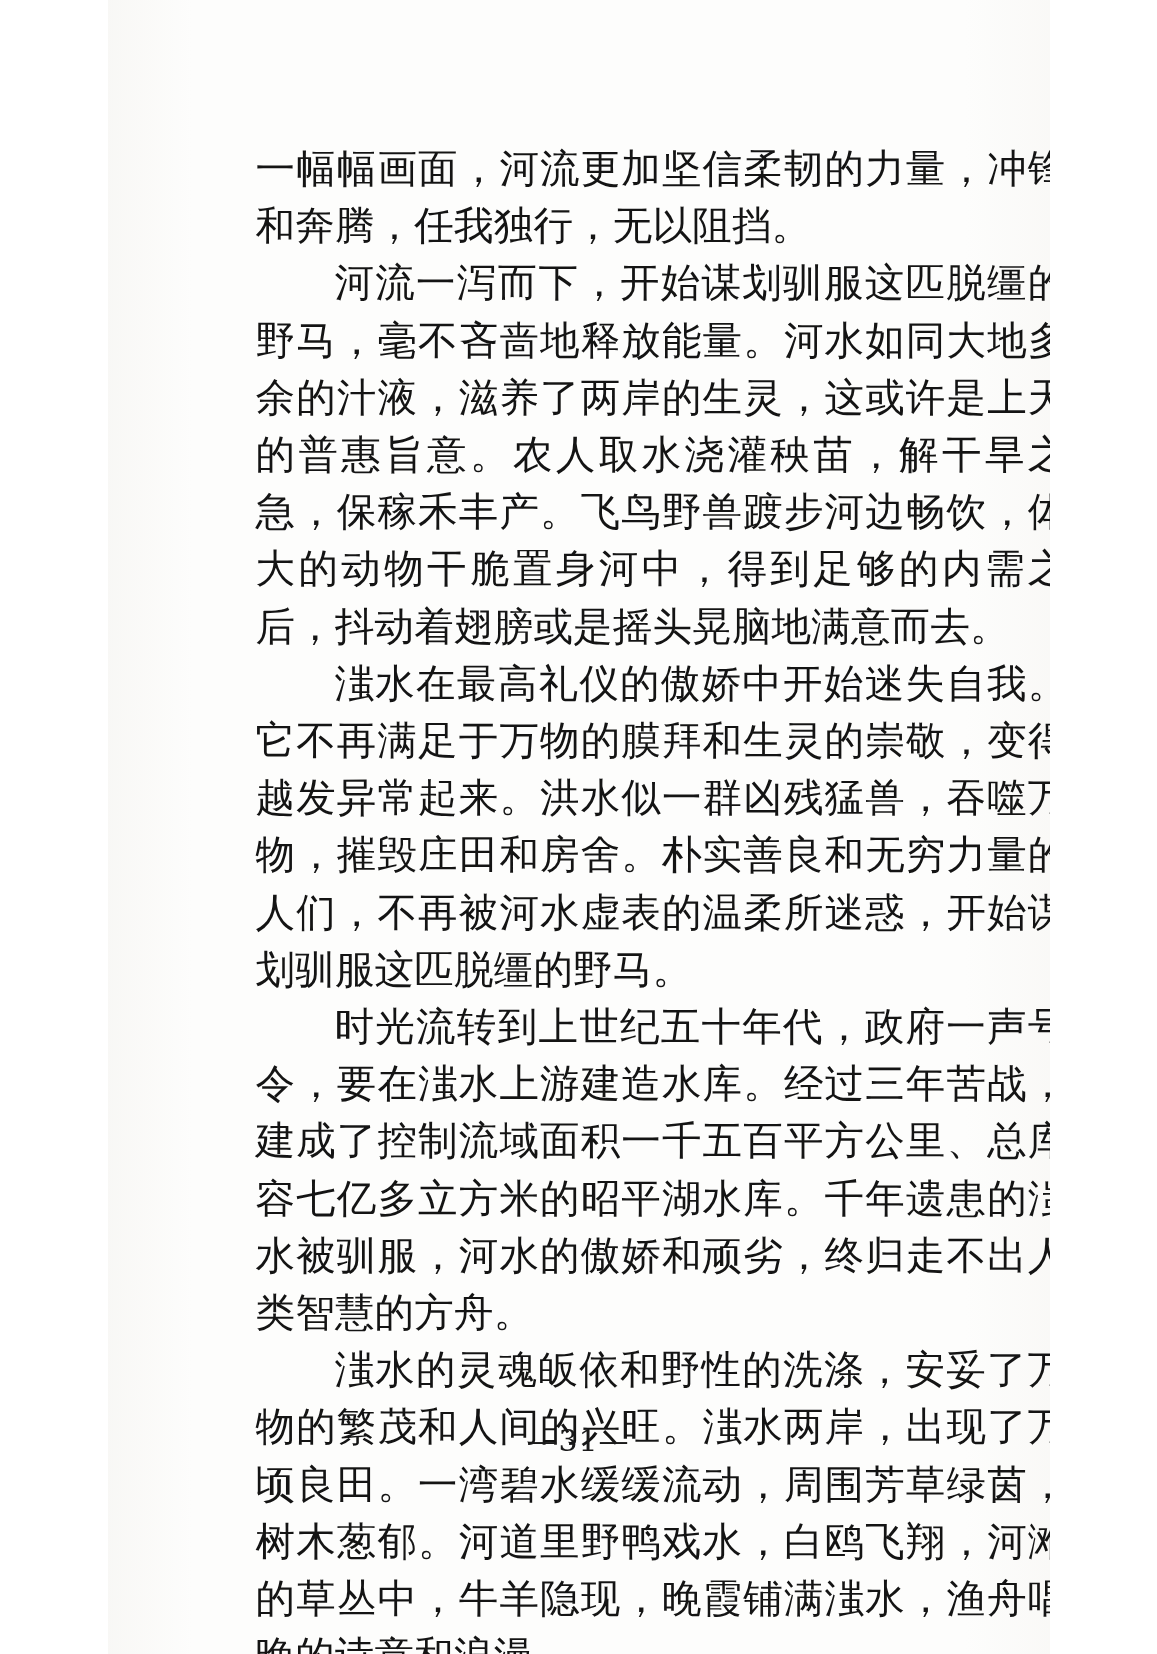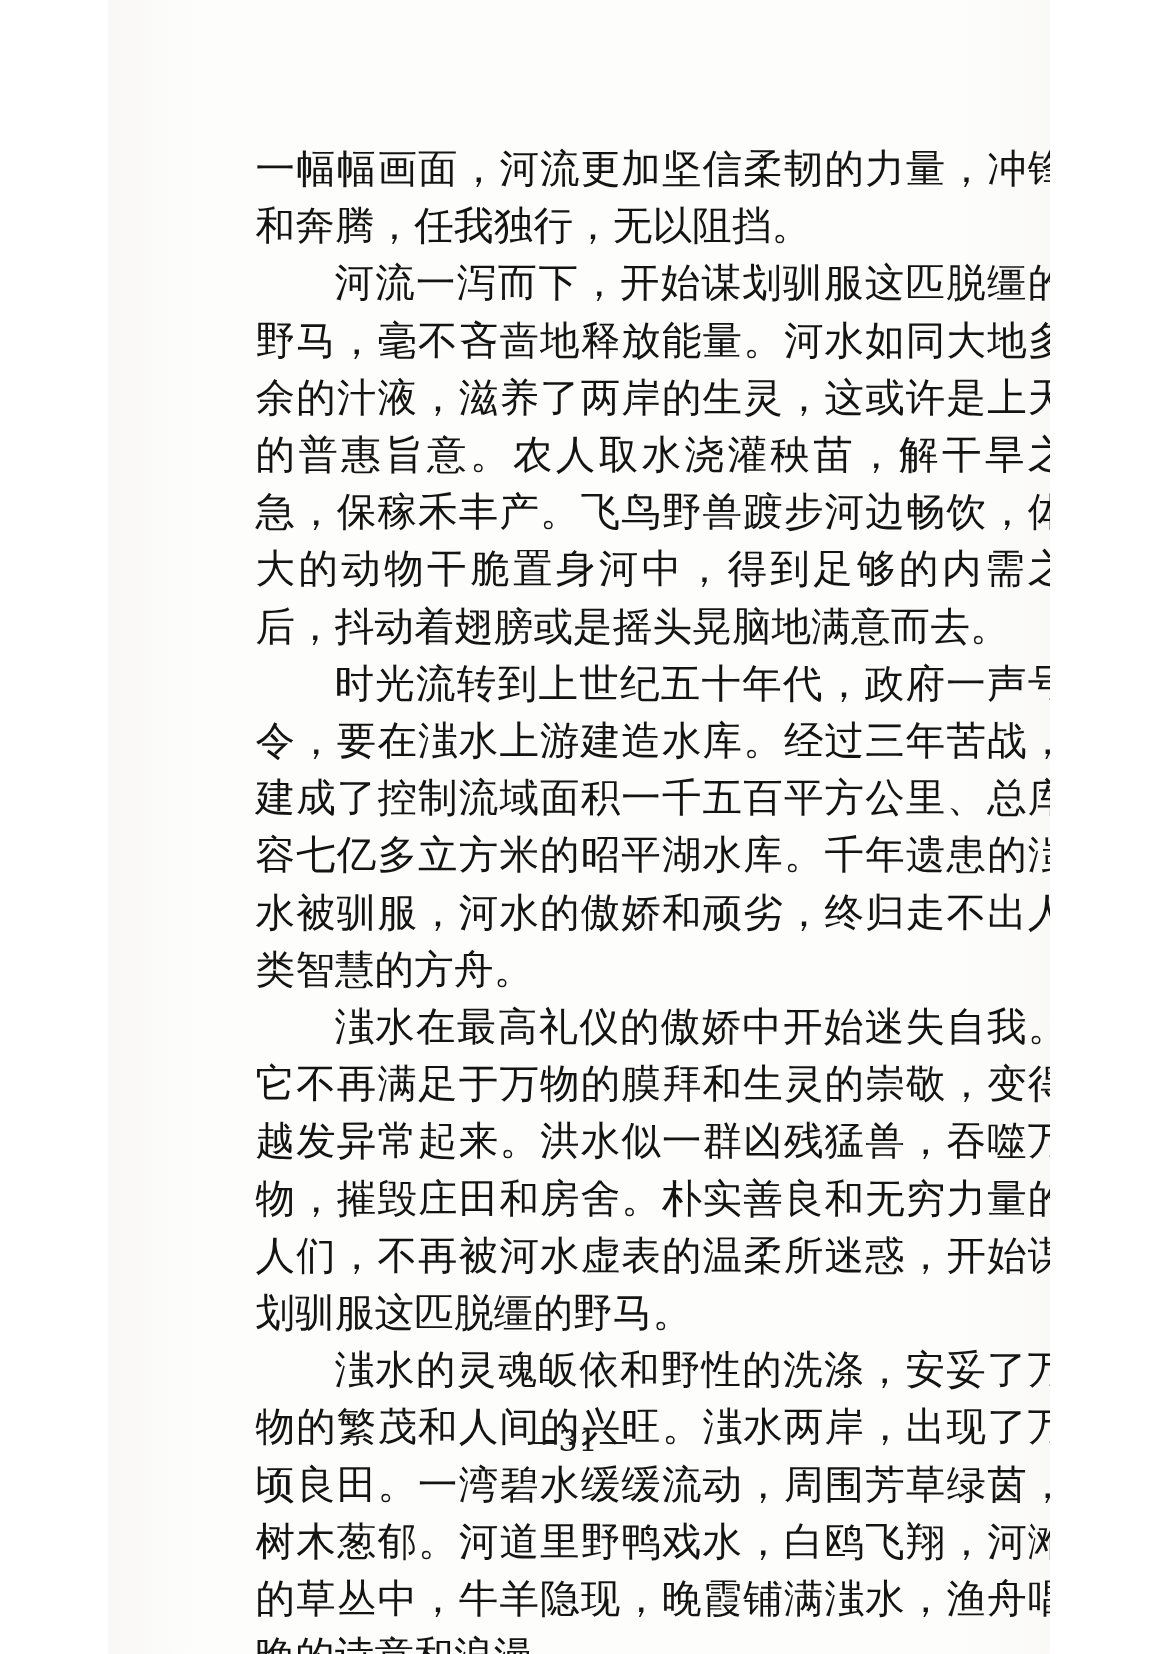--- a/index.html
+++ b/index.html
@@ -69,23 +69,23 @@
 <div class="page">
 
   <div class="page-scan-tint"></div>
 
   <div class="text-block">
 
     <p class="para">一幅幅画面，河流更加坚信柔韧的力量，冲锋和奔腾，任我独行，无以阻挡。</p>
 
     <p class="para indent">河流一泻而下，开始谋划驯服这匹脱缰的野马，毫不吝啬地释放能量。河水如同大地多余的汁液，滋养了两岸的生灵，这或许是上天的普惠旨意。农人取水浇灌秧苗，解干旱之急，保稼禾丰产。飞鸟野兽踱步河边畅饮，体大的动物干脆置身河中，得到足够的内需之后，抖动着翅膀或是摇头晃脑地满意而去。</p>
 
+    <p class="para indent">滍水在最高礼仪的傲娇中开始迷失自我。它不再满足于万物的膜拜和生灵的崇敬，变得越发异常起来。洪水似一群凶残猛兽，吞噬万物，摧毁庄田和房舍。朴实善良和无穷力量的人们，不再被河水虚表的温柔所迷惑，开始谋划驯服这匹脱缰的野马。</p>
+
     <p class="para indent">时光流转到上世纪五十年代，政府一声号令，要在滍水上游建造水库。经过三年苦战，建成了控制流域面积一千五百平方公里、总库容七亿多立方米的昭平湖水库。千年遗患的滍水被驯服，河水的傲娇和顽劣，终归走不出人类智慧的方舟。</p>
-
-    <p class="para indent">滍水在最高礼仪的傲娇中开始迷失自我。它不再满足于万物的膜拜和生灵的崇敬，变得越发异常起来。洪水似一群凶残猛兽，吞噬万物，摧毁庄田和房舍。朴实善良和无穷力量的人们，不再被河水虚表的温柔所迷惑，开始谋划驯服这匹脱缰的野马。</p>
 
     <p class="para indent">滍水的灵魂皈依和野性的洗涤，安妥了万物的繁茂和人间的兴旺。滍水两岸，出现了万顷良田。一湾碧水缓缓流动，周围芳草绿茵，树木葱郁。河道里野鸭戏水，白鸥飞翔，河滩的草丛中，牛羊隐现，晚霞铺满滍水，渔舟唱晚的诗意和浪漫，</p>
 
   </div>
 
   <div class="page-number">—31—</div>
 
 </div>
 
 </body></html>

